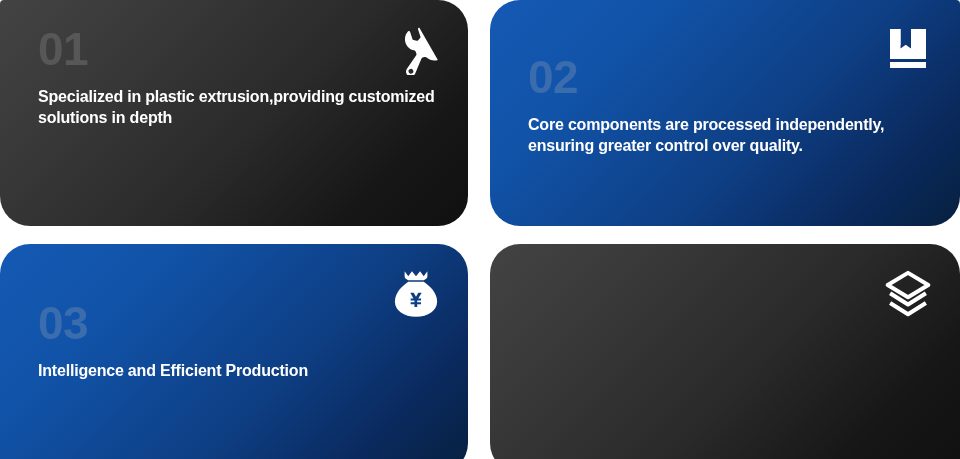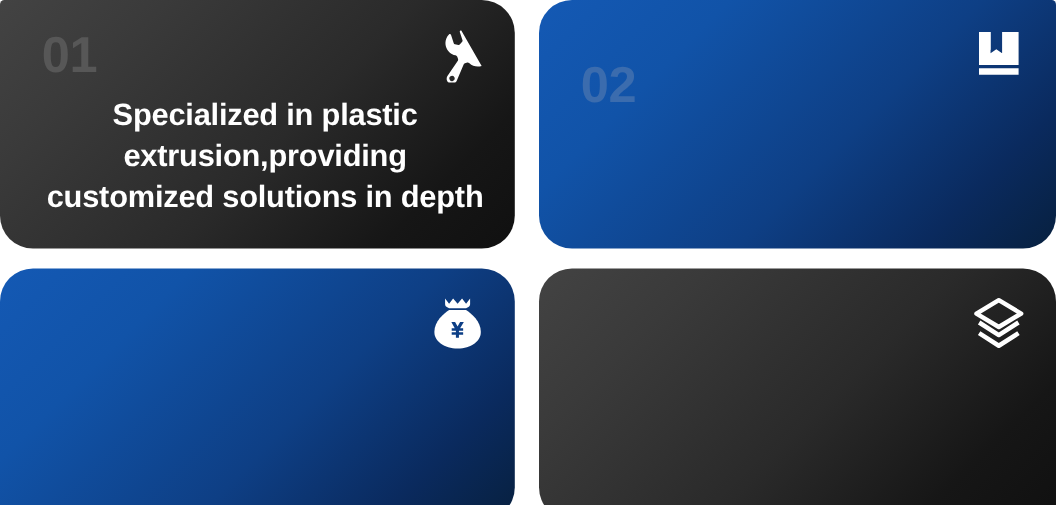--- a/index.html
+++ b/index.html
@@ -56,28 +56,27 @@
     font-weight: 700;
     letter-spacing: -0.5px;
     line-height: 1;
     margin: 0 0 14px 2px;
     user-select: none;
   }
   .dark .card-number { color: #575757; }
   .blue .card-number { color: #3b6cae; margin-top: 28px; }
 
   .card-text {
-    font-size: 28px;
+    font-size: 16px;
     font-weight: 700;
     line-height: 1.33;
     color: #ffffff;
     margin: 0 0 0 2px;
     letter-spacing: -0.2px;
     max-width: 430px;
-    text-align: center;
   }
 
   .card-icon {
     position: absolute;
     top: 24px;
     right: 26px;
     width: 52px;
     height: 52px;
     display: flex;
     align-items: center;
@@ -113,32 +112,37 @@
       <svg width="48" height="48" viewBox="0 0 64 64" fill="#ffffff" aria-hidden="true">
         <path d="M8 4h14v22l-7-5-7 5V4z"></path>
         <path d="M26 4h30v46H12c-2.2 0-4 1.8-4 4V4h10v28l9-6.4L26 32V4z" opacity="0"></path>
         <path d="M8 4h48v44H14a6 6 0 0 0-6 6V4z" fill="none"></path>
         <path d="M8 4h48v40H8V4zm0 44h48v8H8v-8z" fill="none"></path>
         <path d="M8 4h14v26l7-5 7 5V4h20v40H8V4z"></path>
         <path d="M8 48h48v8H8z"></path>
       </svg>
     </span>
     <div class="card-number">02</div>
+    <p class="card-text">Core components are processed independently, ensuring greater control over quality.</p>
   </div>
 
   <div class="card blue c3">
     <span class="card-icon">
       <svg width="52" height="52" viewBox="0 0 64 64" fill="#ffffff" aria-hidden="true">
         <path d="M18 4l4.5 6L27 4l5 6 5-6 4.5 6L46 4v6.5c0 1.3-.7 2.5-1.9 3.1l-2.6 1.4h-19l-2.6-1.4A3.5 3.5 0 0 1 18 10.5V4z"></path>
         <path d="M22.5 17h19c6 4 16.5 12.7 16.5 24.5C58 52 47 60 32 60S6 52 6 41.5C6 29.7 16.5 21 22.5 17z"></path>
         <g fill="#0d3f86">
           <path d="M25 30.5h4.2l2.8 5 2.8-5H39l-4.2 7h3.4v2.6h-4.7v1.9h4.7v2.6h-4.7V48h-3.4v-3.4h-4.7V42h4.7v-1.9h-4.7v-2.6h3.4L25 30.5z"></path>
         </g>
       </svg>
     </span>
+    <div class="c3-body">
+      <div class="card-number">03</div>
+      <p class="card-text">Intelligence and Efficient Production</p>
+    </div>
   </div>
 
   <div class="card dark c4">
     <span class="card-icon">
       <svg width="52" height="52" viewBox="0 0 64 64" fill="none" stroke="#ffffff" stroke-width="5" stroke-linejoin="round" aria-hidden="true">
         <path d="M32 6 57 21 32 36 7 21 32 6z"></path>
         <path d="M10 31 32 45l22-14"></path>
         <path d="M10 43 32 57l22-14"></path>
       </svg>
     </span>

